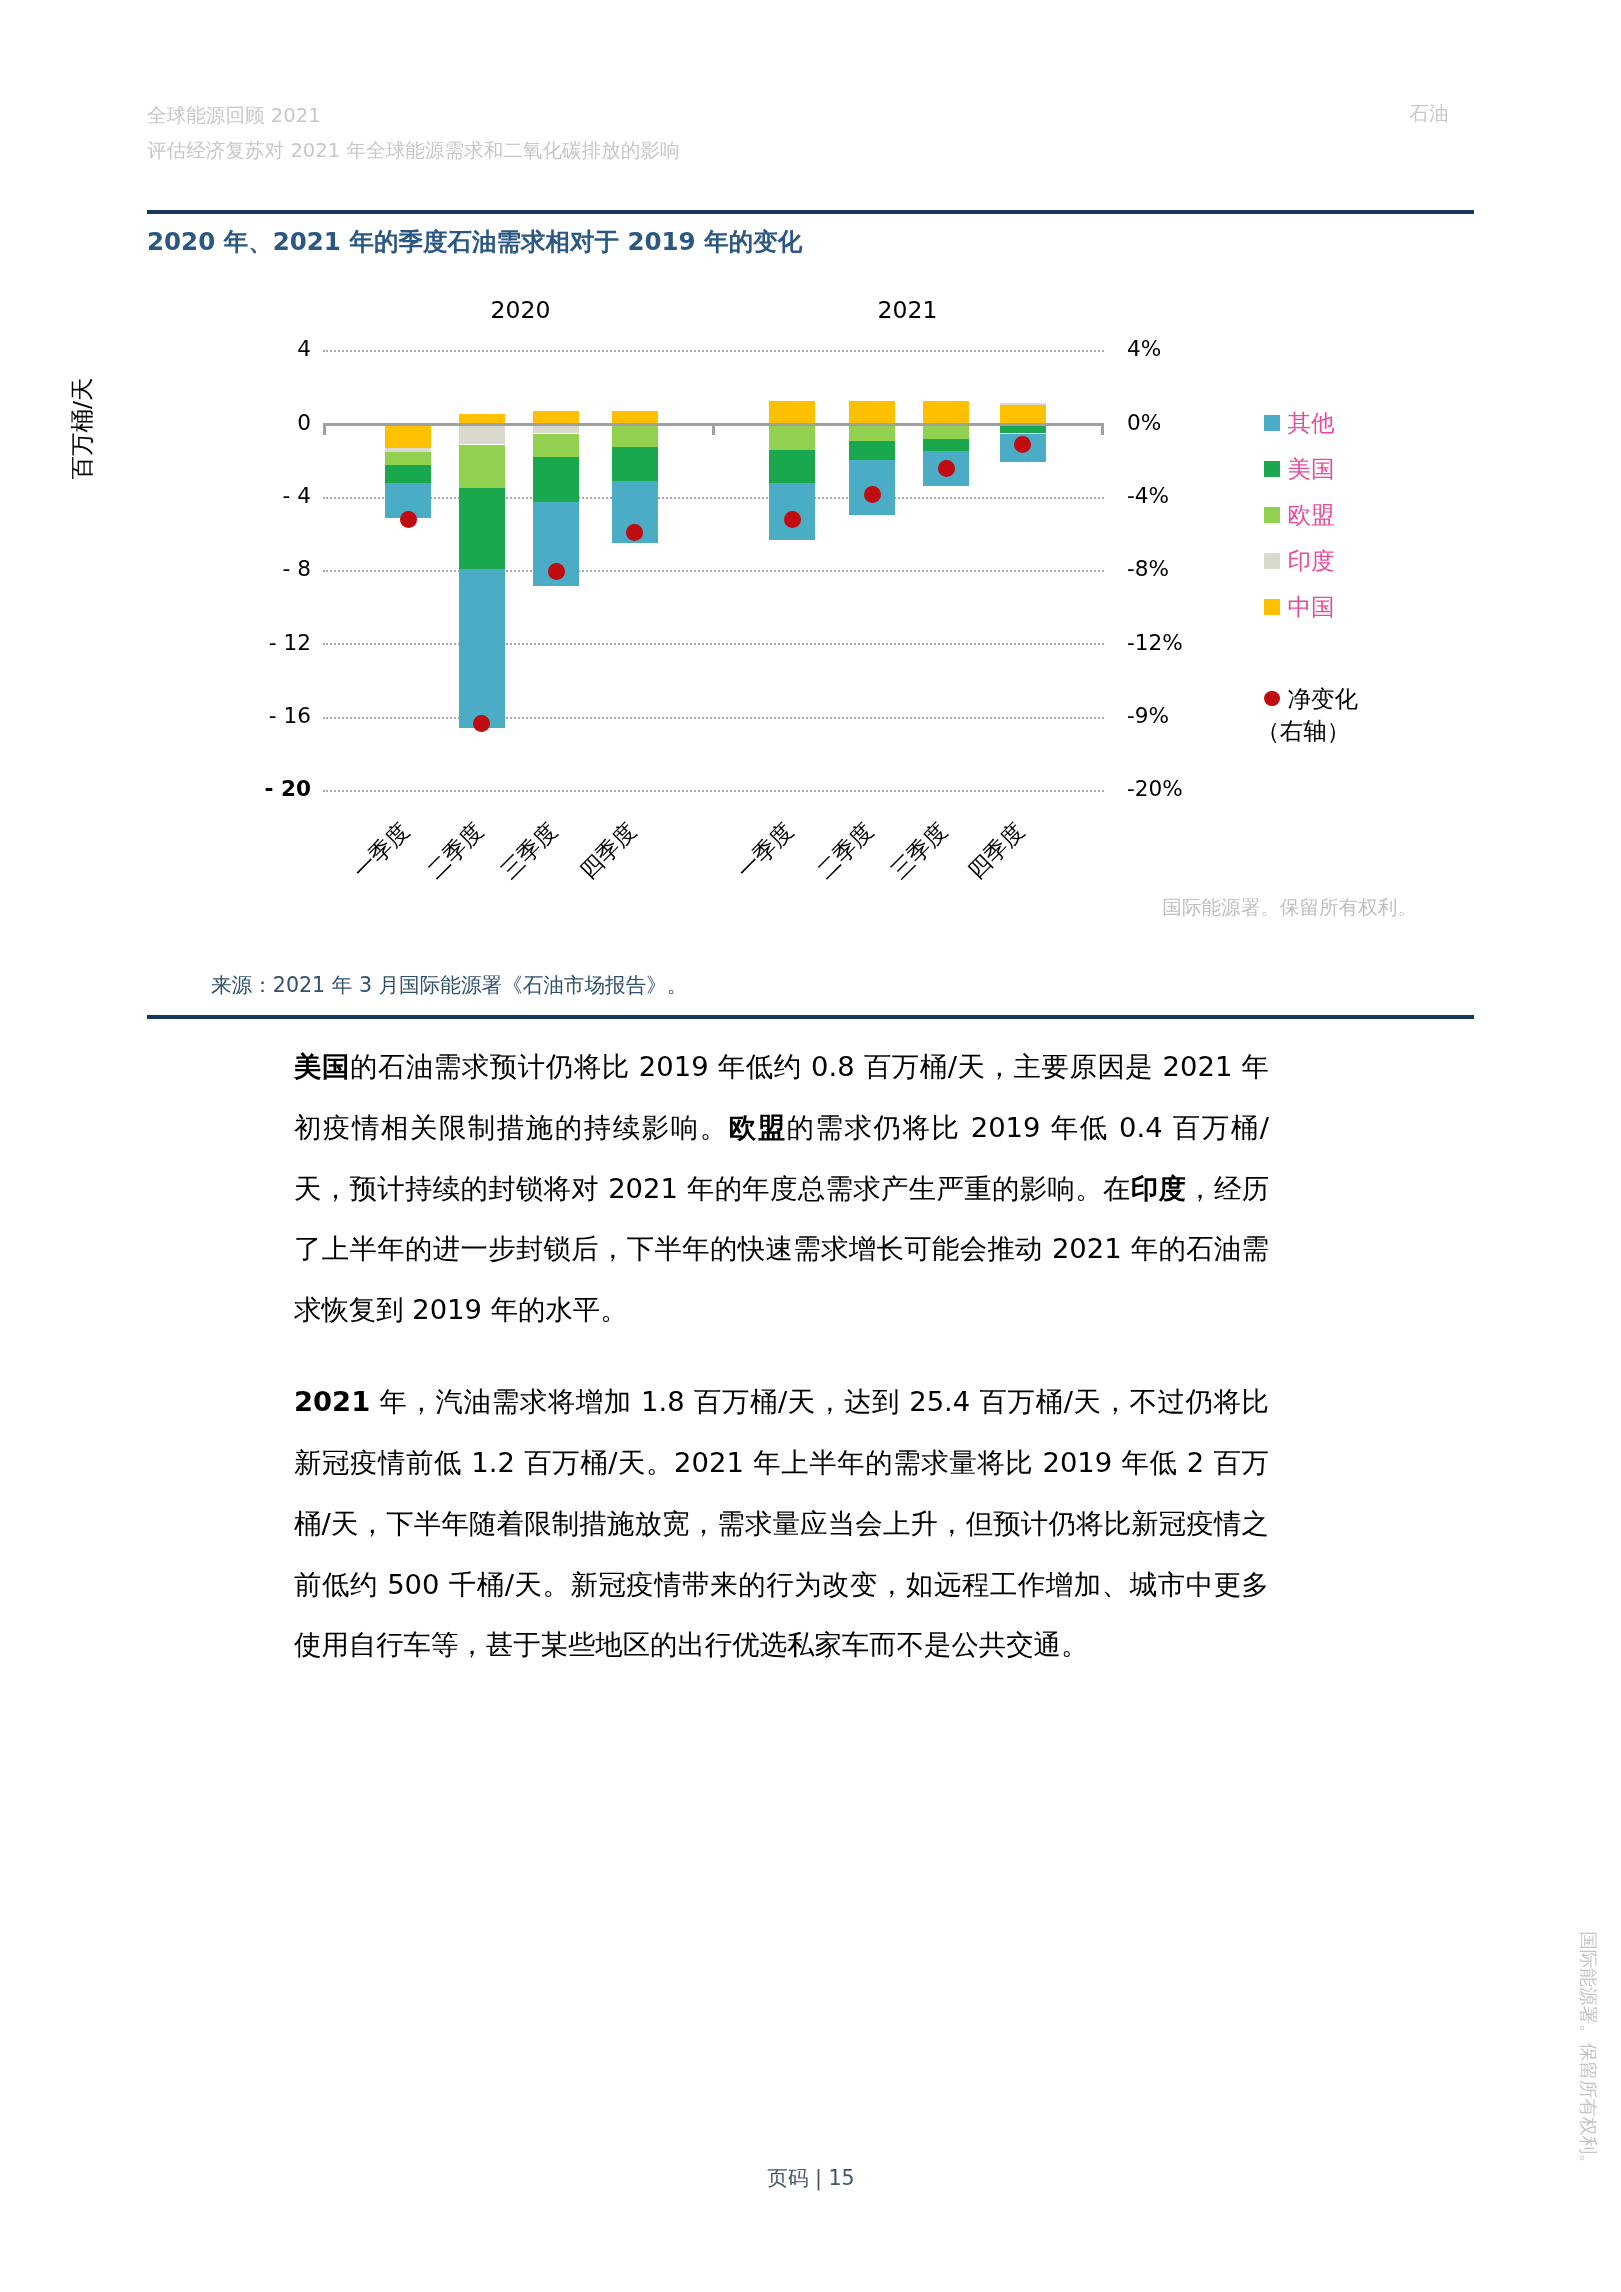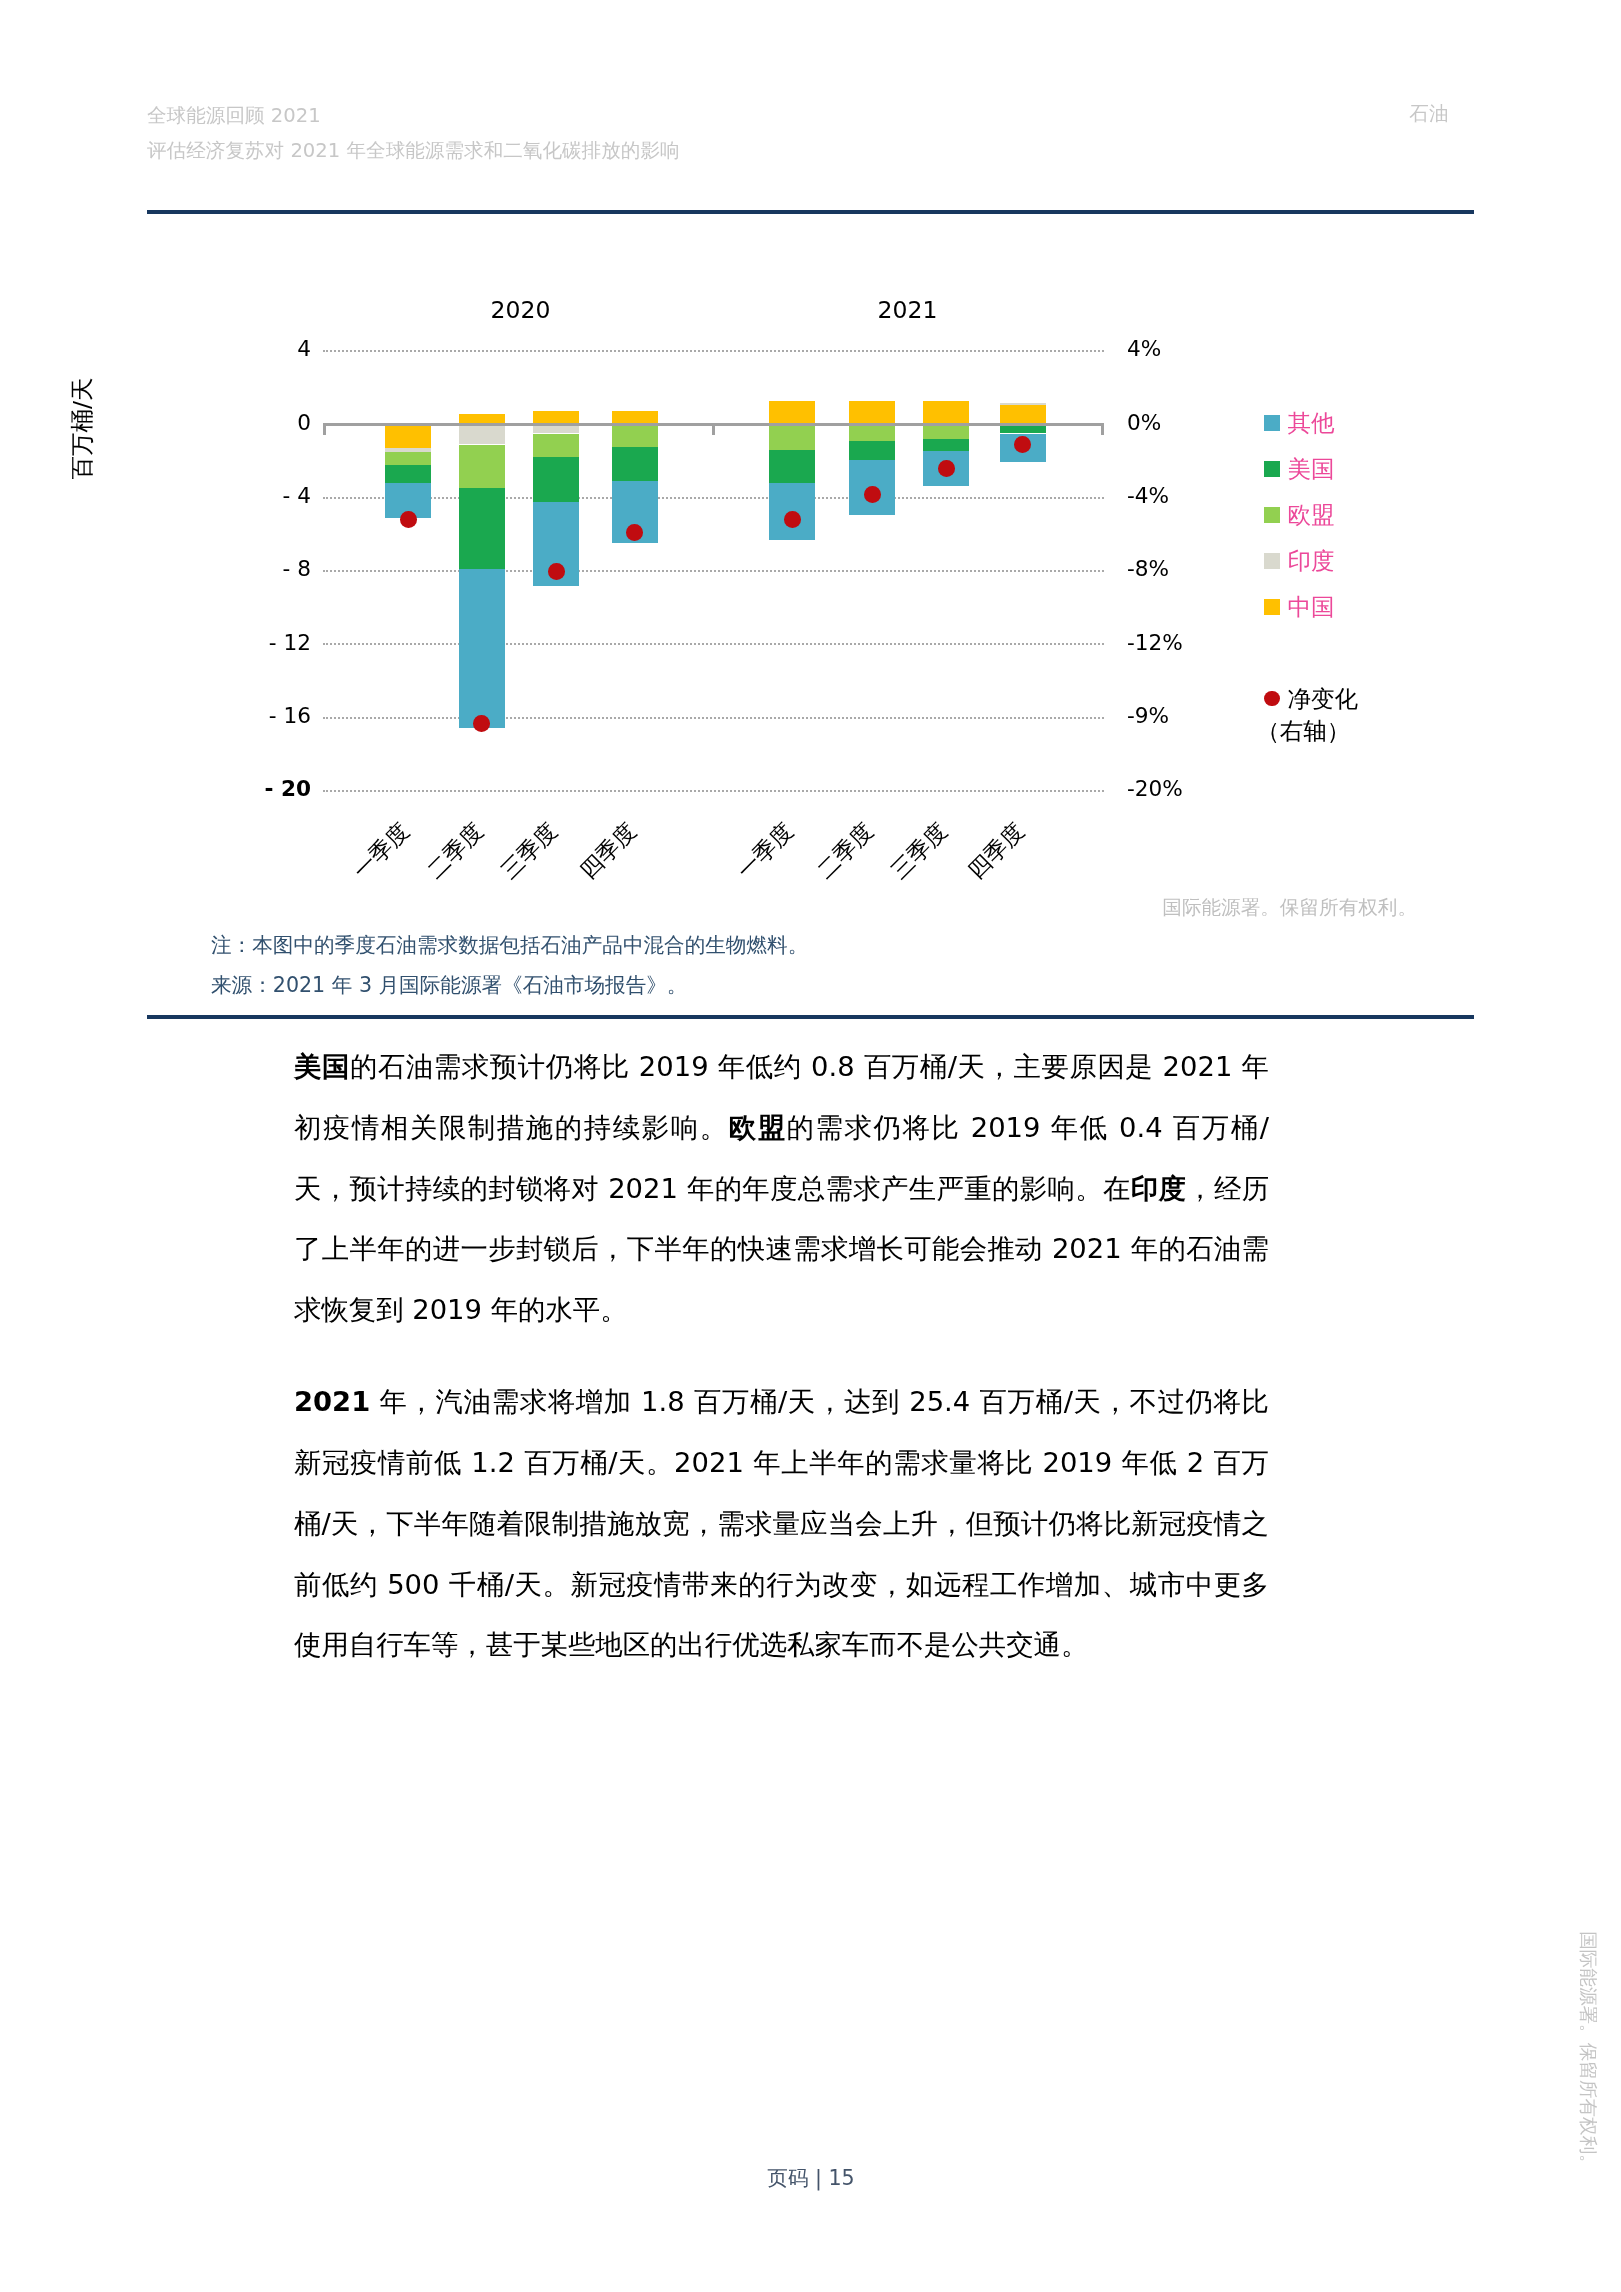--- a/index.html
+++ b/index.html
@@ -59,20 +59,21 @@
 
 <div class="page">
 
   <div class="doc-header">
     <div>全球能源回顾 2021</div>
     <div>评估经济复苏对 2021 年全球能源需求和二氧化碳排放的影响</div>
     <div class="h-right">石油</div>
   </div>
 
   <div class="fig-rule rule-top"></div>
+  <div class="fig-title">2020 年、2021 年的季度石油需求相对于 2019 年的变化</div>
 
   <div class="chart">
     <div class="grp-label" style="left:295px;">2020</div>
     <div class="grp-label" style="left:682px;">2021</div>
     <div class="ylab">百万桶/天</div>
     <div class="plot" id="plot">
         <div class="grid" style="top: -1px;"></div>
         <div class="ytick-l" style="top: -14.7px;">4</div>
         <div class="ytick-r" style="top: -14.7px;">4%</div>
         <div class="ytick-l" style="top: 59px;">0</div>
@@ -175,21 +176,20 @@
           <div class="row1">
             <span class="lg-dot" style="background: rgb(192, 12, 16);"></span>
             <span>净变化</span>
           </div>
           <div class="row2">（右轴）</div>
         </div>
       </div>
   </div>
 
   <div class="attribution">国际能源署。保留所有权利。</div>
-  <div class="fig-note">注：本图中的季度石油需求数据包括石油产品中混合的生物燃料。</div>
   <div class="fig-source">来源：2021 年 3 月国际能源署《石油市场报告》。</div>
   <div class="fig-rule rule-bottom"></div>
 
   <div class="body-col" id="body-col">
       <p><b>美国</b><span>的石油需求预计仍将比 2019 年低约 0.8 百万桶/天，主要原因是 2021 年初疫情相关限制措施的持续影响。</span><b>欧盟</b><span>的需求仍将比 2019 年低 0.4 百万桶/天，预计持续的封锁将对 2021 年的年度总需求产生严重的影响。在</span><b>印度</b><span>，经历了上半年的进一步封锁后，下半年的快速需求增长可能会推动 2021 年的石油需求恢复到 2019 年的水平。</span></p>
       <p><b>2021</b><span> 年，汽油需求将增加 1.8 百万桶/天，达到 25.4 百万桶/天，不过仍将比新冠疫情前低 1.2 百万桶/天。2021 年上半年的需求量将比 2019 年低 2 百万桶/天，下半年随着限制措施放宽，需求量应当会上升，但预计仍将比新冠疫情之前低约 500 千桶/天。新冠疫情带来的行为改变，如远程工作增加、城市中更多使用自行车等，甚于某些地区的出行优选私家车而不是公共交通。</span></p>
     </div>
 
   <div class="page-footer">页码 | 15</div>
   <div class="side-text">国际能源署。保留所有权利。</div>

